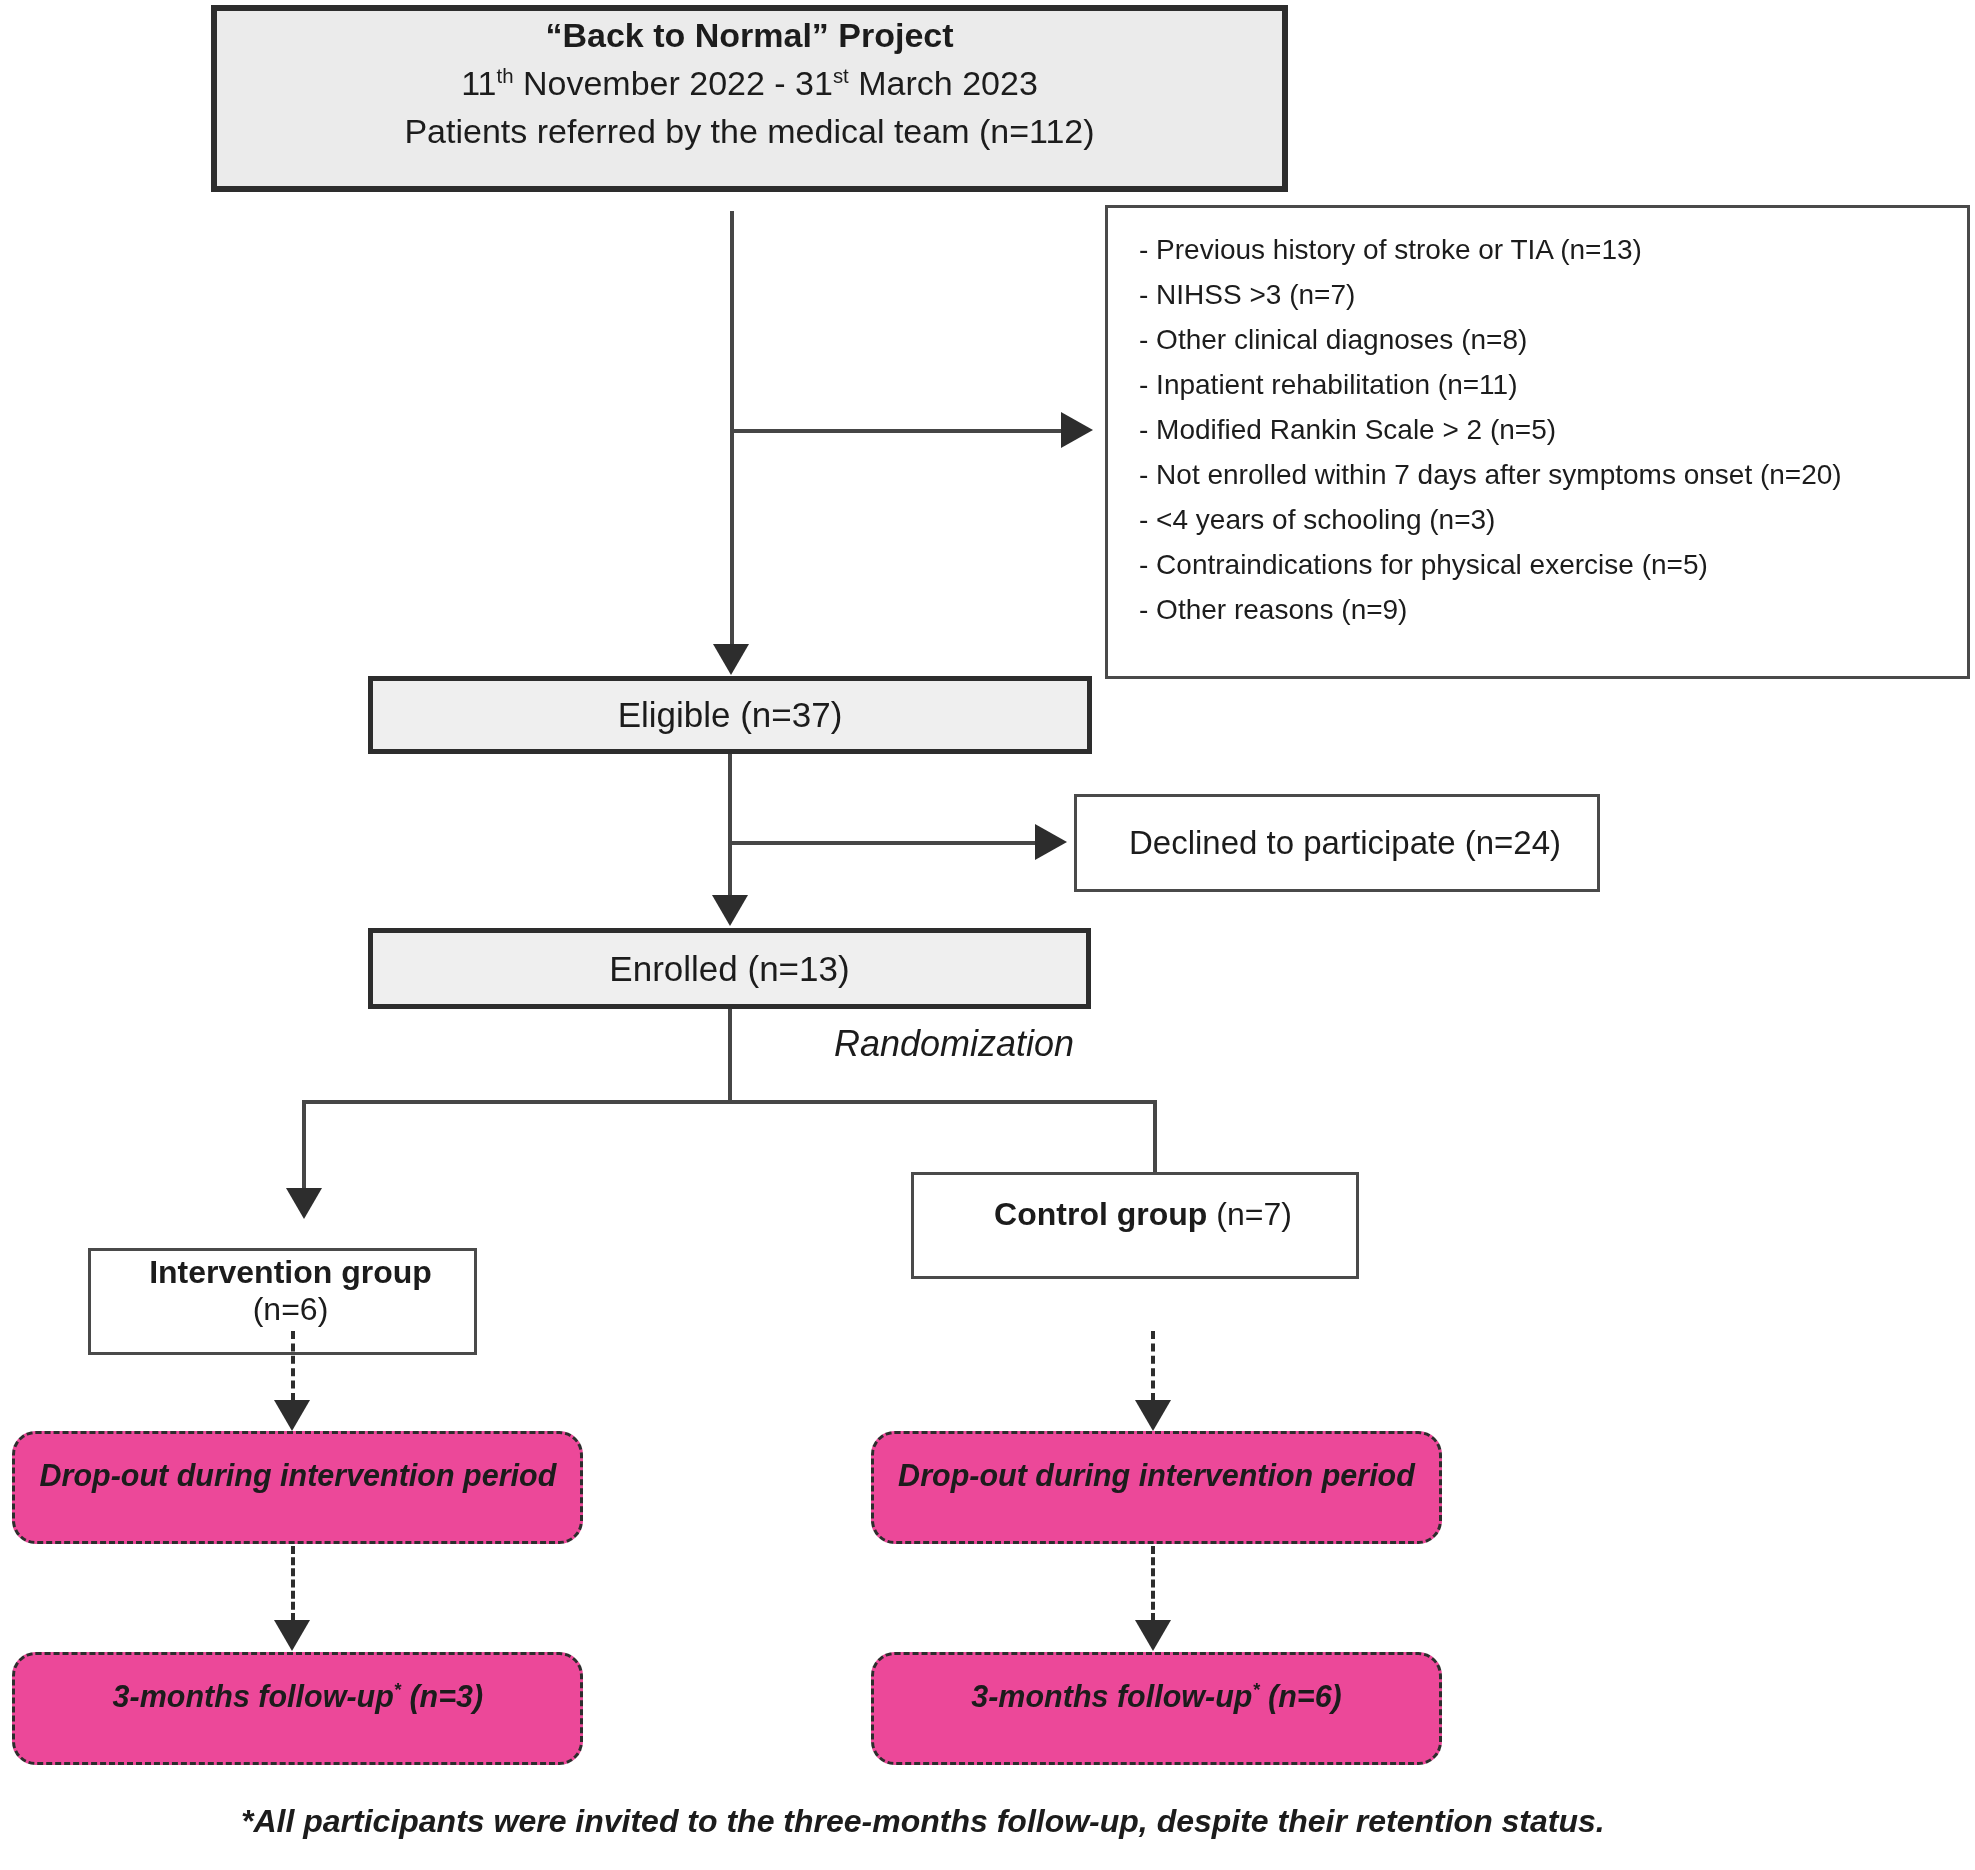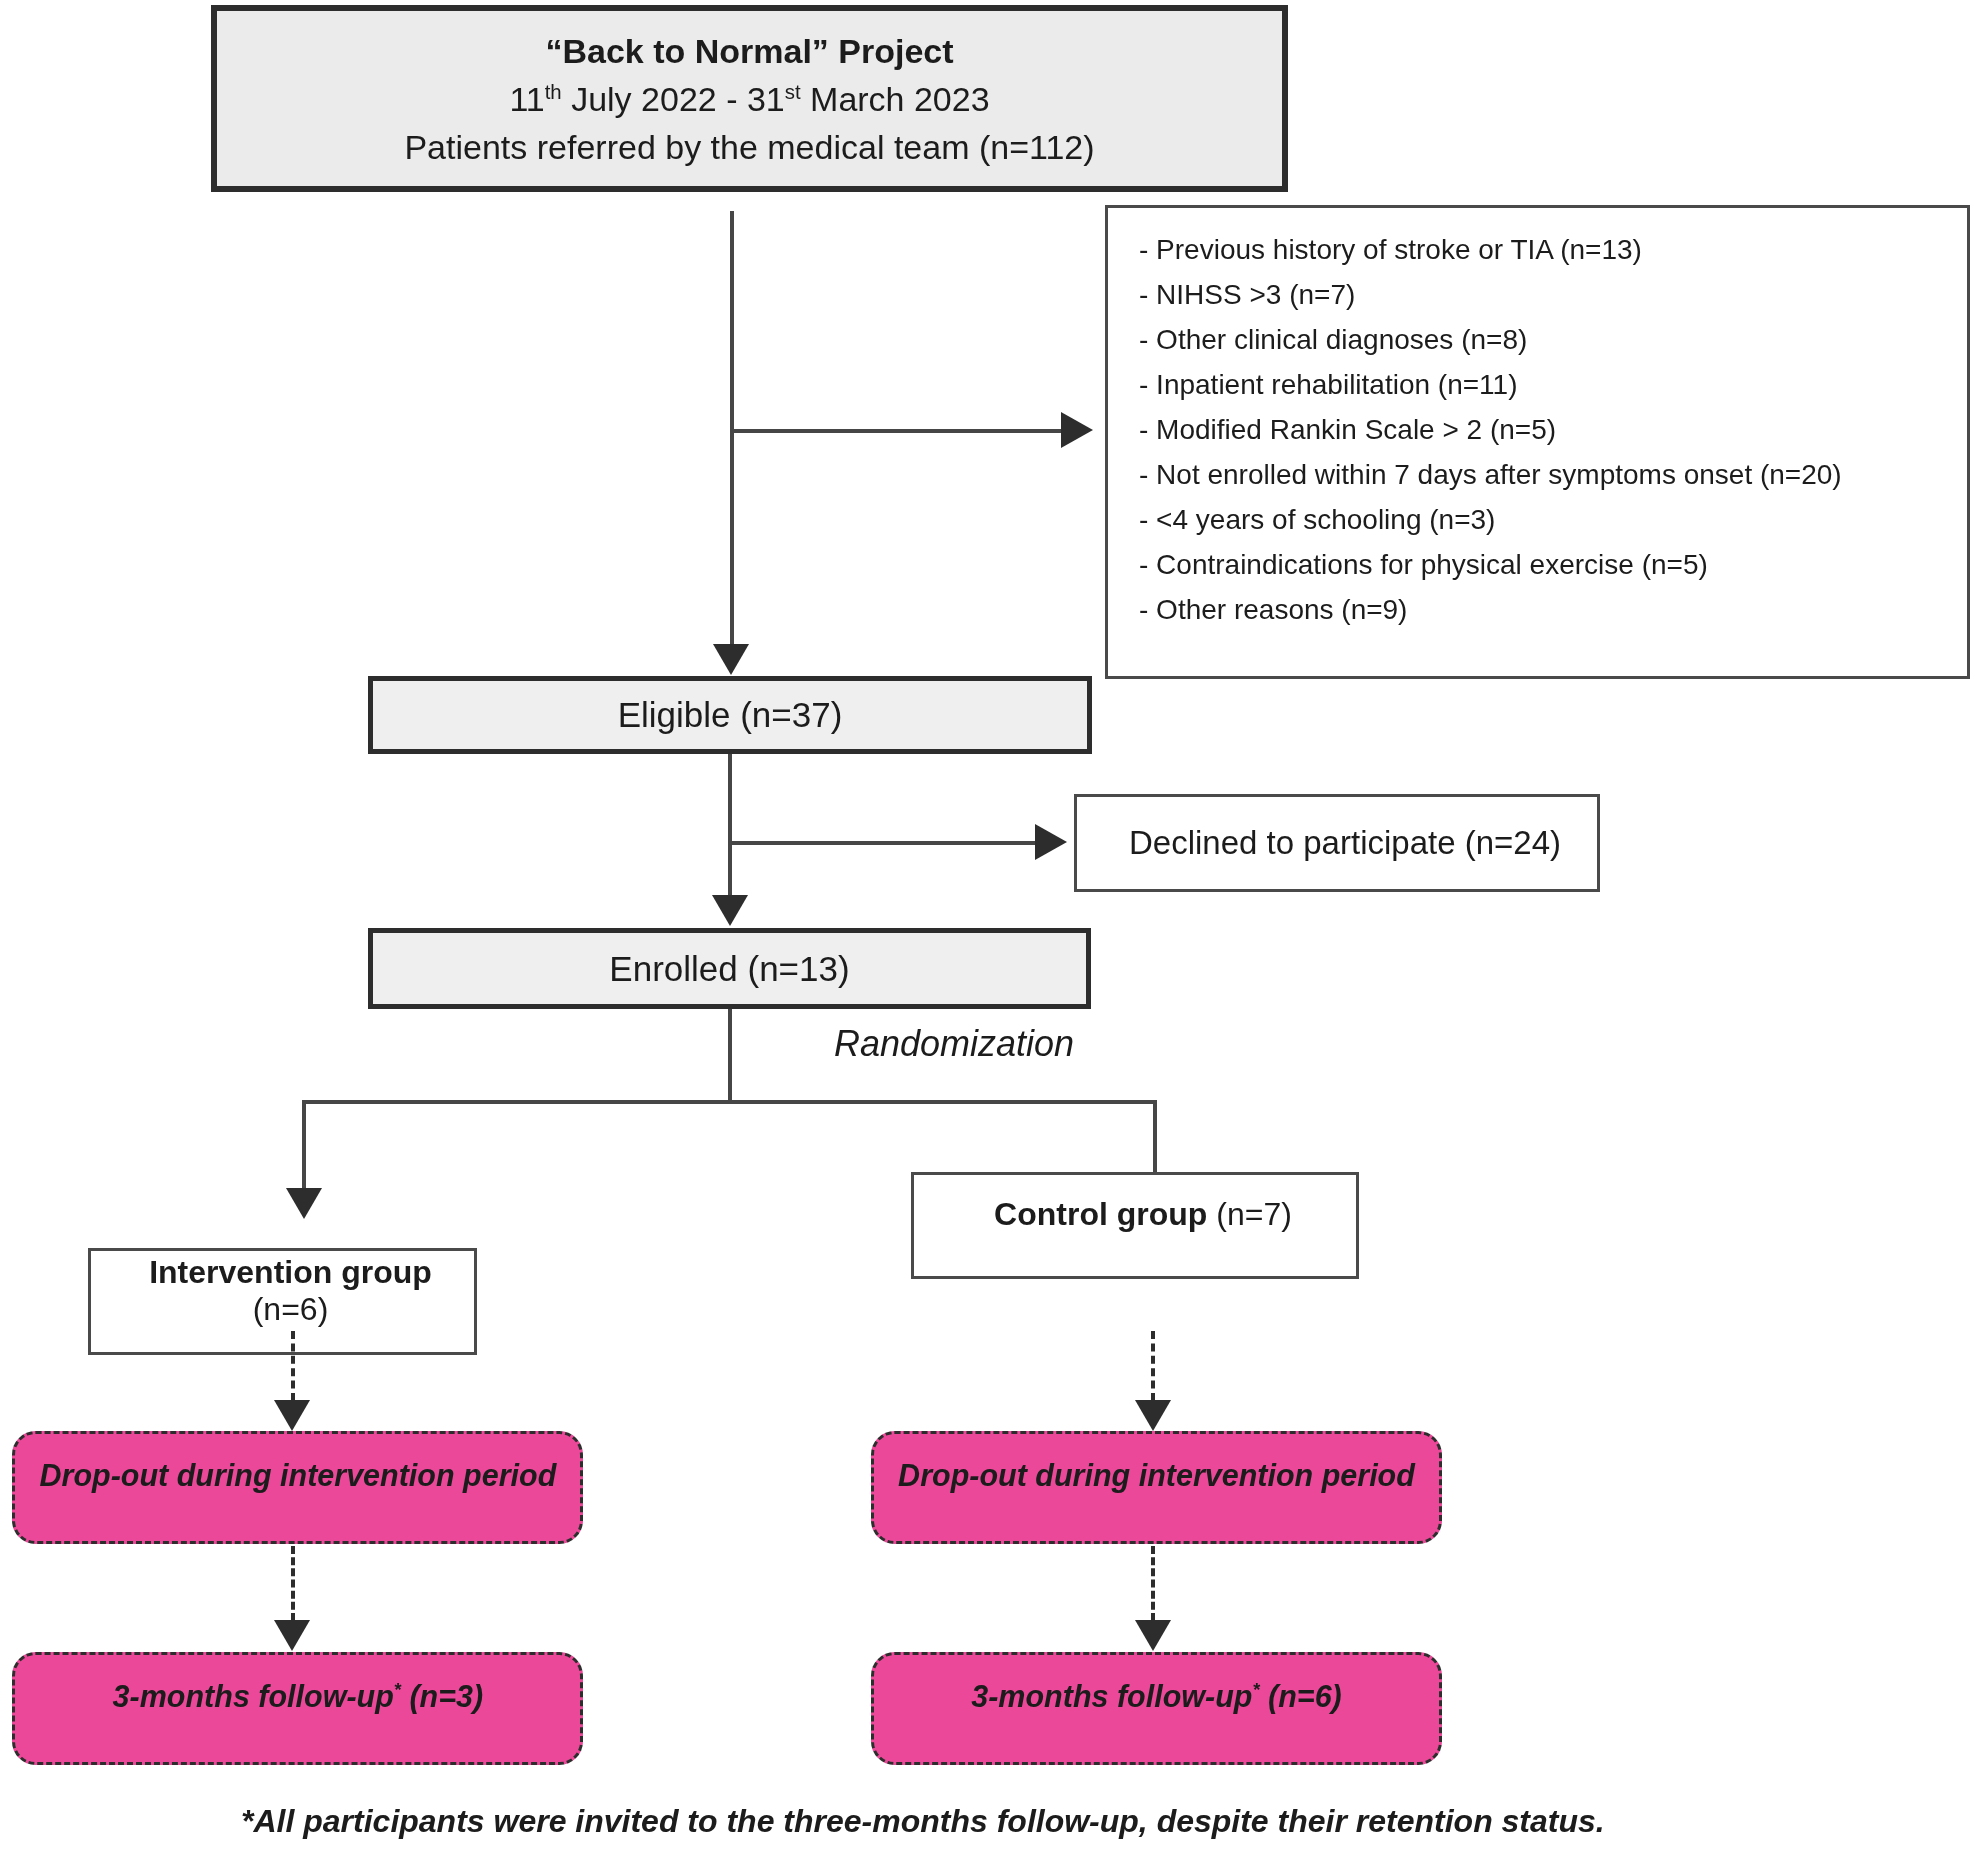--- a/index.html
+++ b/index.html
@@ -10,21 +10,21 @@
     height: 1871px;
     background: #ffffff;
     overflow: hidden;
   }
   .box { position: absolute; box-sizing: border-box; display: flex; align-items: center; justify-content: center; text-align: center; }
   .solid-fill { background: #ebebeb; border: 6.2px solid #2d2d2d; }
   .mid-fill   { background: #efefef; border: 5.6px solid #2d2d2d; }
   .plain      { background: #ffffff; border: 3.7px solid #4a4a4a; padding-left: 16px; }
   .dashed     { background: #ec4899; border: 3.7px dashed #2d2d2d; border-radius: 23.6px; }
 
-  .top-box { left: 211px; top: 5px; width: 1077px; height: 187px; flex-direction: column; justify-content: flex-start; padding-top: 16px; font-size: 34px; line-height: 48px; }
+  .top-box { left: 211px; top: 5px; width: 1077px; height: 187px; flex-direction: column; justify-content: flex-start; font-size: 34px; line-height: 48px; }
   .top-box .title { font-weight: bold; }
 
   .excluded-box { left: 1105px; top: 205px; width: 865px; height: 474px; display: block; text-align: left; padding: 18.7px 12.4px 0 31px; font-size: 28px; line-height: 45px; white-space: nowrap; }
 
   .eligible-box { left: 368px; top: 676px; width: 724px; height: 78px; font-size: 35px; }
   .declined-box { left: 1074px; top: 794px; width: 526px; height: 98px; font-size: 33px; }
   .enrolled-box { left: 368px; top: 928px; width: 723px; height: 81px; font-size: 35px; }
 
   .group-box { height: 107px; font-size: 32px; padding-bottom: 22px; }
   .intervention-box { left: 88px; top: 1220px; width: 389px; margin-top: 28px; }
@@ -49,21 +49,21 @@
   .arr-down { position: absolute; width: 0; height: 0; border-left: 18.7px solid transparent; border-right: 18.7px solid transparent; border-top: 31px solid #2d2d2d; }
   .arr-right { position: absolute; width: 0; height: 0; border-top: 18.7px solid transparent; border-bottom: 18.7px solid transparent; border-left: 32px solid #2d2d2d; }
 </style>
 </head>
 <body>
 
 <div class="canvas">
 
   <div class="box solid-fill top-box">
     <div class="title">“Back to Normal” Project</div>
-    <div><span>11</span><sup>th</sup><span> July 2022 - 31</span><sup>st</sup><span> March 2023</span></div>
+    <div><span>11</span><sup>th</sup><span> November 2022 - 31</span><sup>st</sup><span> March 2023</span></div>
     <div>Patients referred by the medical team (n=112)</div>
   </div>
 
   <div class="vline" style="left:730px; top:211px; height:435px;"></div>
   <div class="arr-down" style="left:713px; top:644px;"></div>
 
   <div class="hline" style="left:730px; top:429px; width:333px;"></div>
   <div class="arr-right" style="left:1061px; top:412px;"></div>
 
   <div class="box plain excluded-box">

